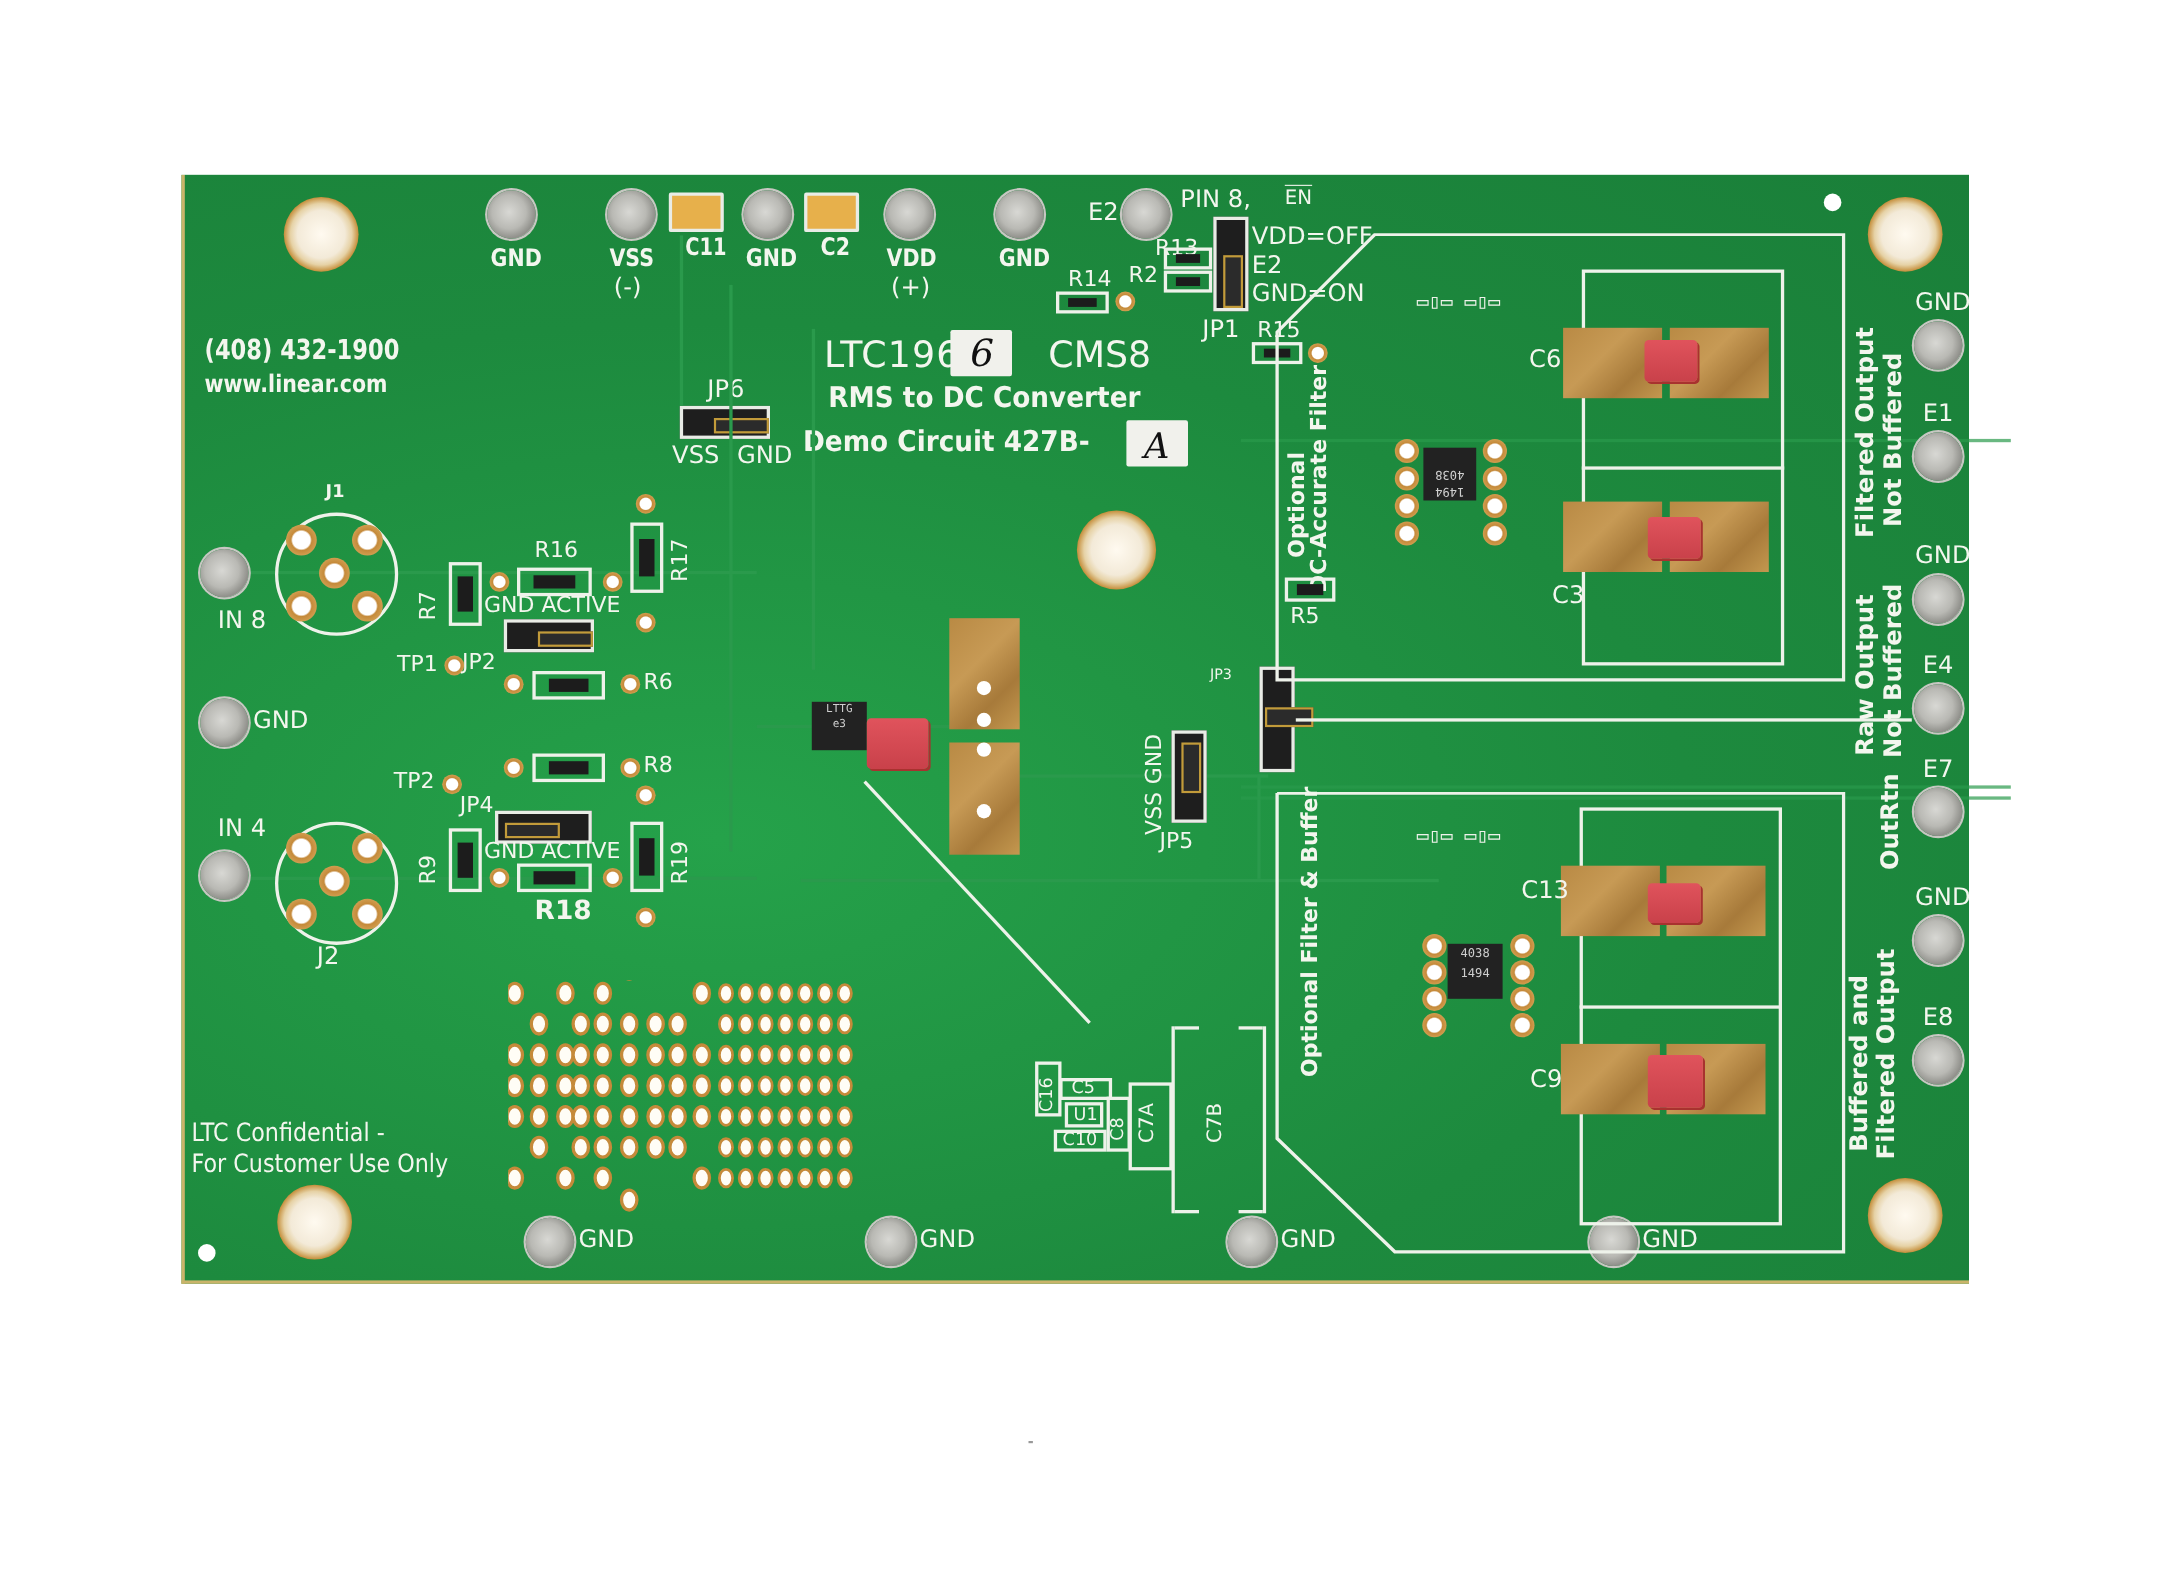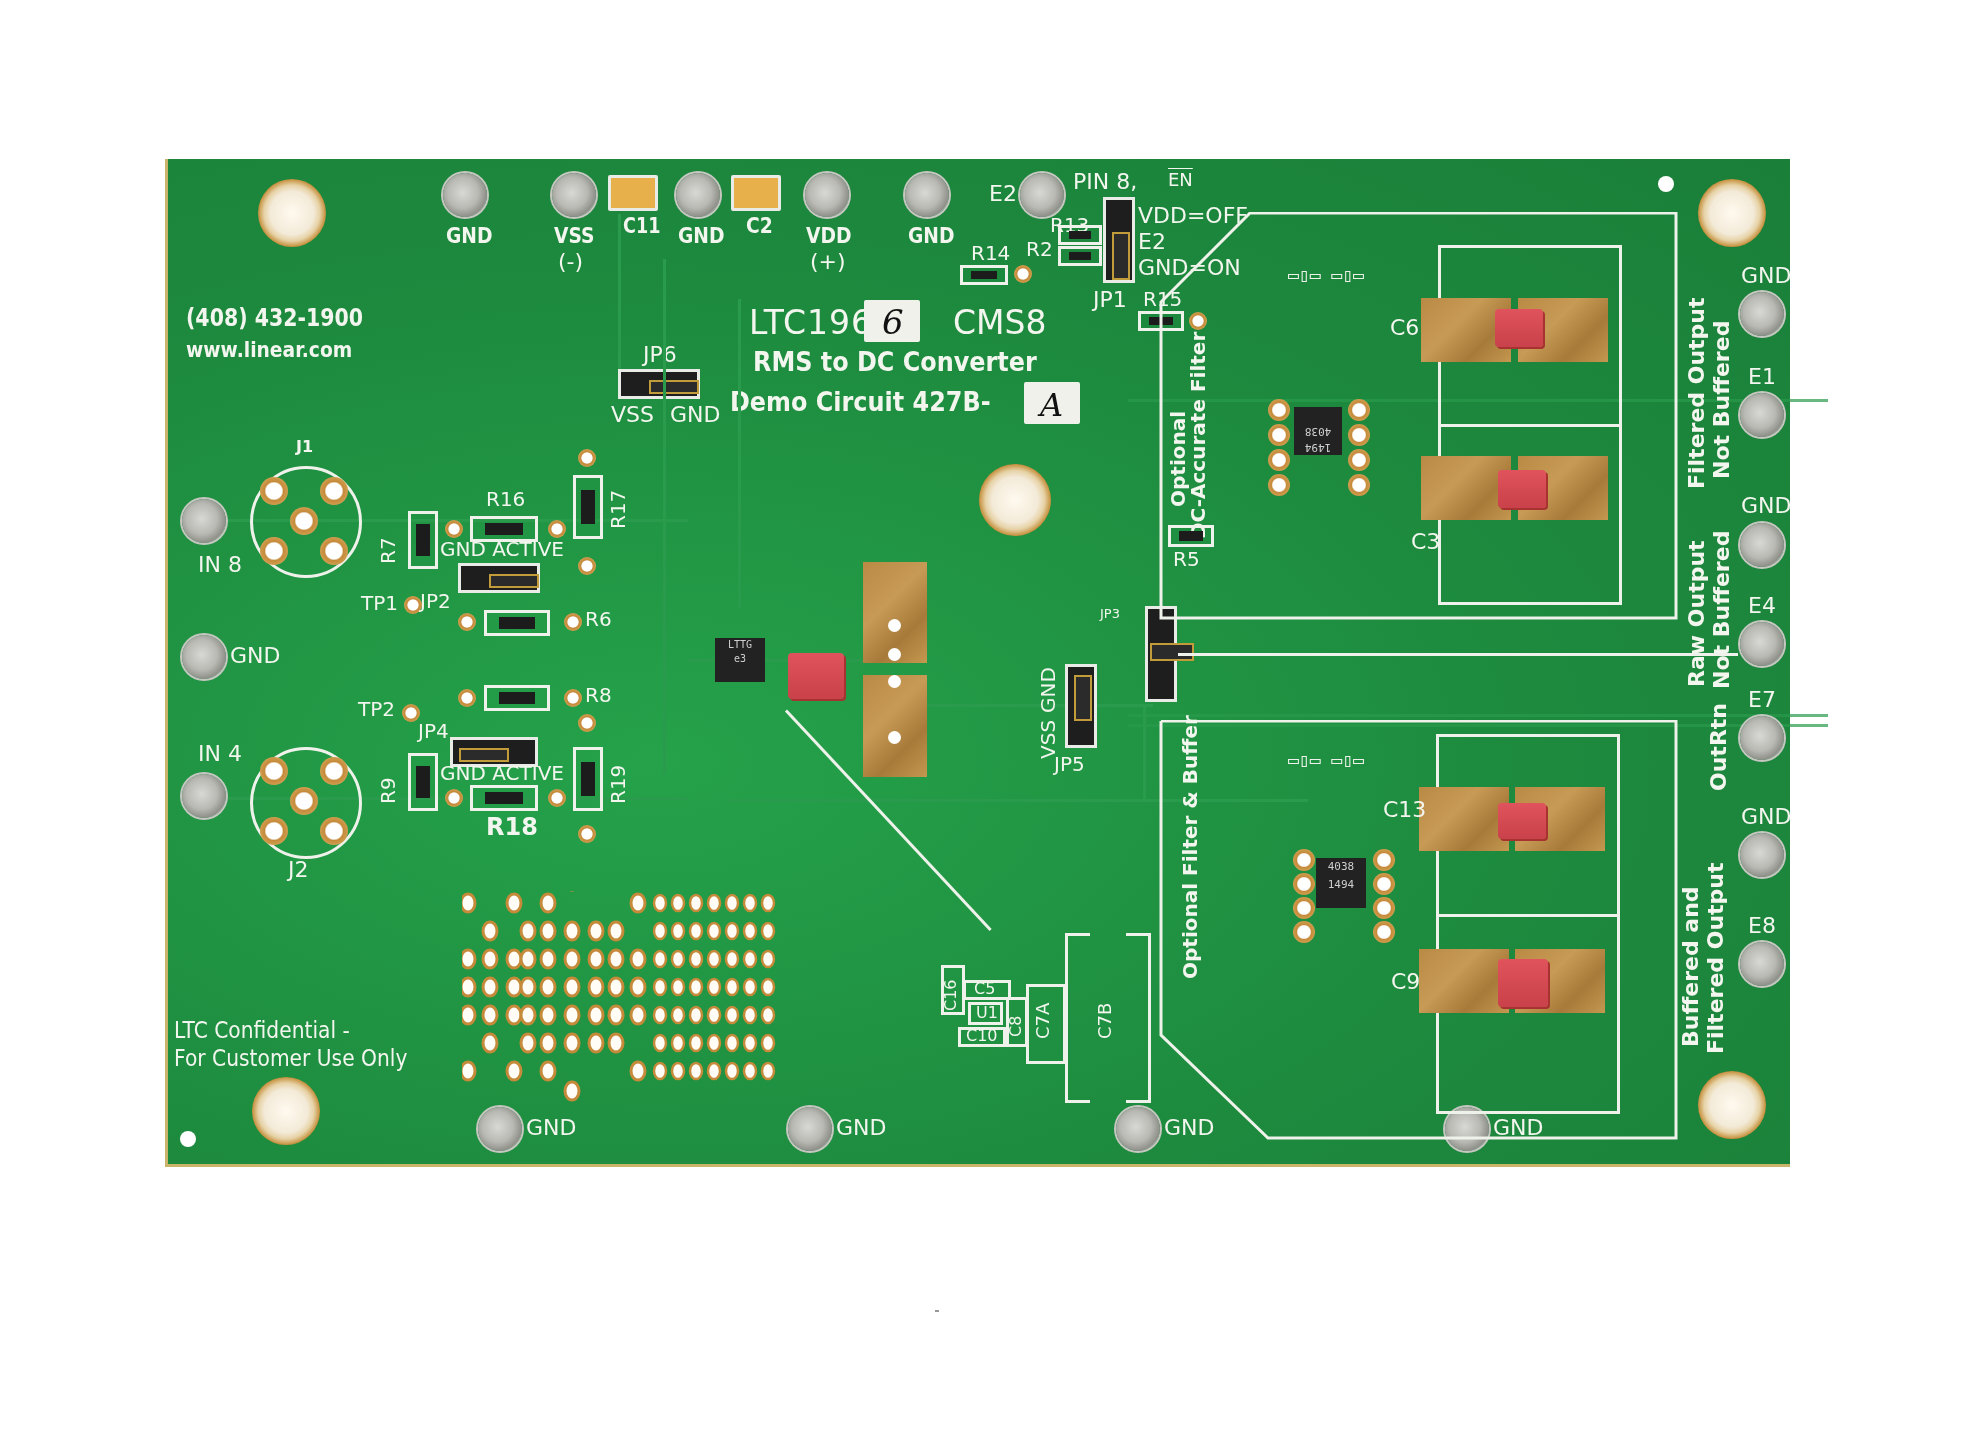--- a/index.html
+++ b/index.html
@@ -203,21 +203,21 @@
   <span class="silk" style="left:30px;top:584px;font-size:22px;font-weight:normal;">IN 4</span>
   <div class="abs" style="left:82px;top:588px;width:106px;height:106px;border:3px solid #eef2ea;border-radius:50%;"></div>
   <div class="pad" style="left:92px;top:598px;width:28px;height:28px;"></div>
   <div class="pad" style="left:152px;top:598px;width:28px;height:28px;"></div>
   <div class="pad" style="left:122px;top:628px;width:28px;height:28px;"></div>
   <div class="pad" style="left:92px;top:658px;width:28px;height:28px;"></div>
   <div class="pad" style="left:152px;top:658px;width:28px;height:28px;"></div>
   <div class="terminal" style="left:14px;top:615px;"></div>
   <span class="silk" style="left:120px;top:700px;font-size:22px;font-weight:normal;">J2</span>
 
-  <div class="ic" style="left:547px;top:479px;width:50px;height:44px;font-size:10px;line-height:14px;">
+  <div class="ic" style="left:570px;top:479px;width:50px;height:44px;font-size:10px;line-height:14px;">
     <span style="display:block;">LTTG</span>
     <span style="display:block;">e3</span>
   </div>
   <div class="redcap" style="left:620px;top:494px;width:56px;height:46px;"></div>
   <div class="copper" style="left:695px;top:403px;width:64px;height:101px;"></div>
   <div class="copper" style="left:695px;top:516px;width:64px;height:102px;"></div>
   <div class="abs" style="left:720px;top:460px;width:13px;height:13px;border-radius:50%;background:#fff;"></div>
   <div class="abs" style="left:720px;top:489px;width:13px;height:13px;border-radius:50%;background:#fff;"></div>
   <div class="abs" style="left:720px;top:516px;width:13px;height:13px;border-radius:50%;background:#fff;"></div>
   <div class="abs" style="left:720px;top:572px;width:13px;height:13px;border-radius:50%;background:#fff;"></div>

